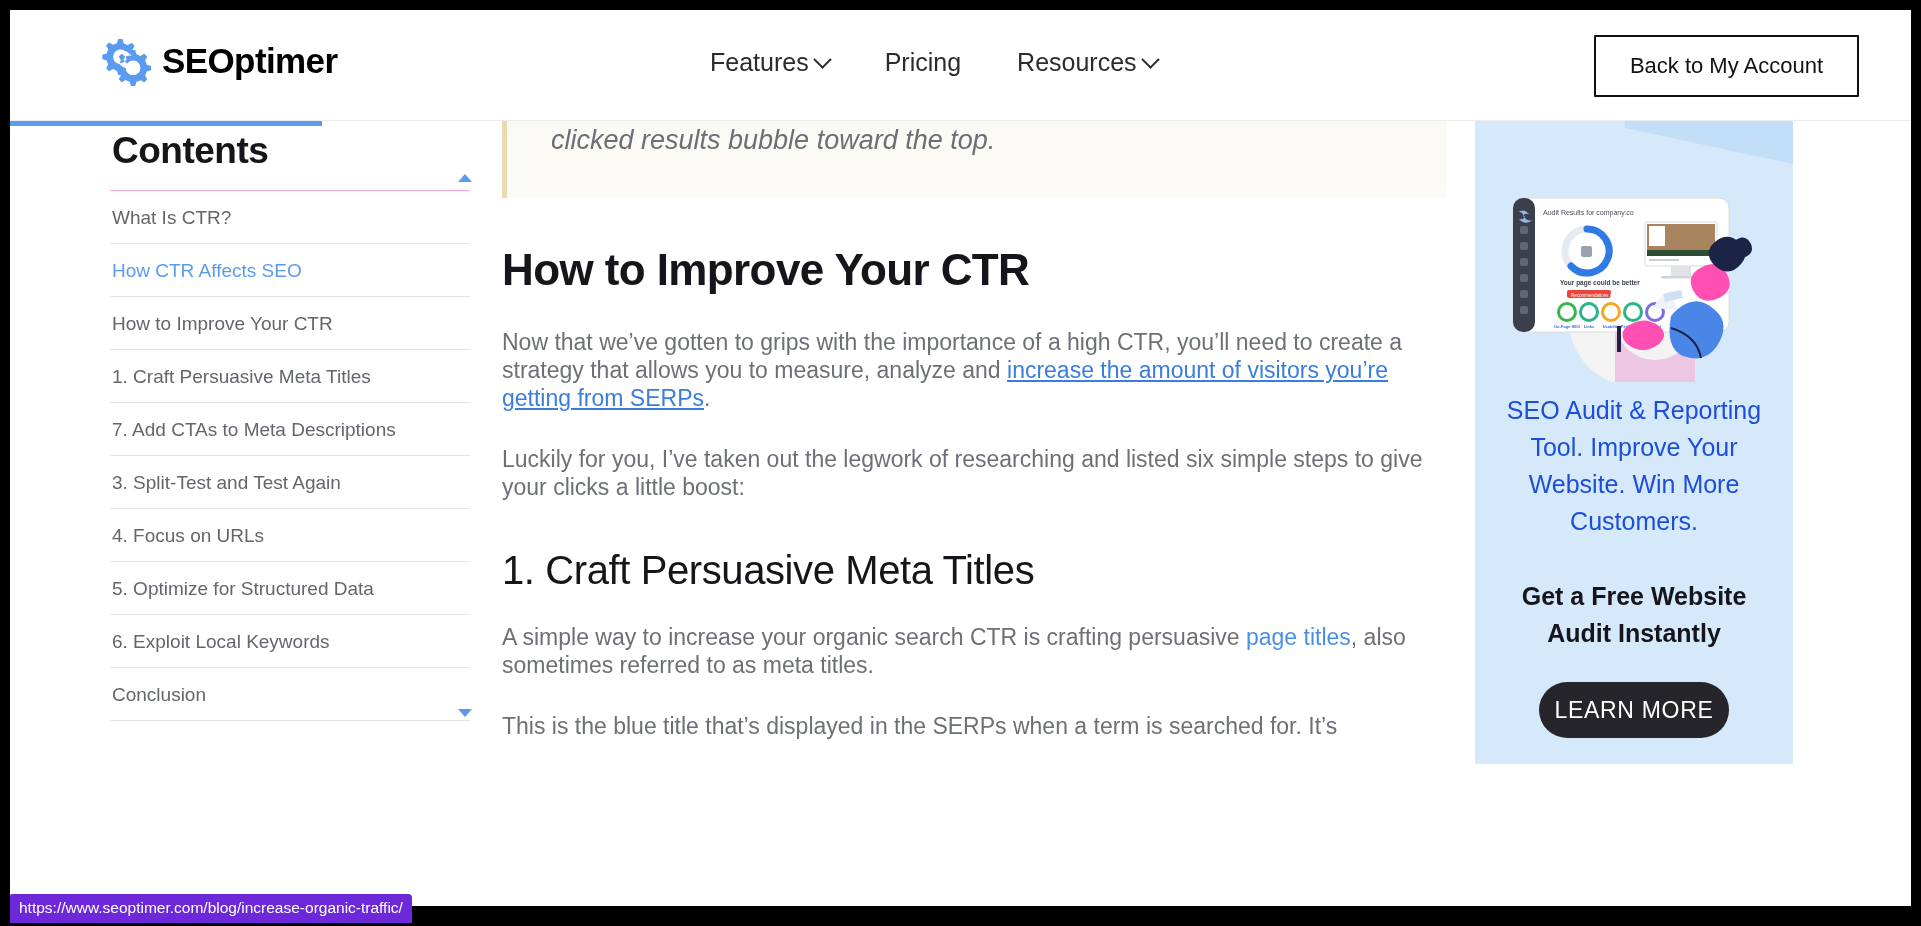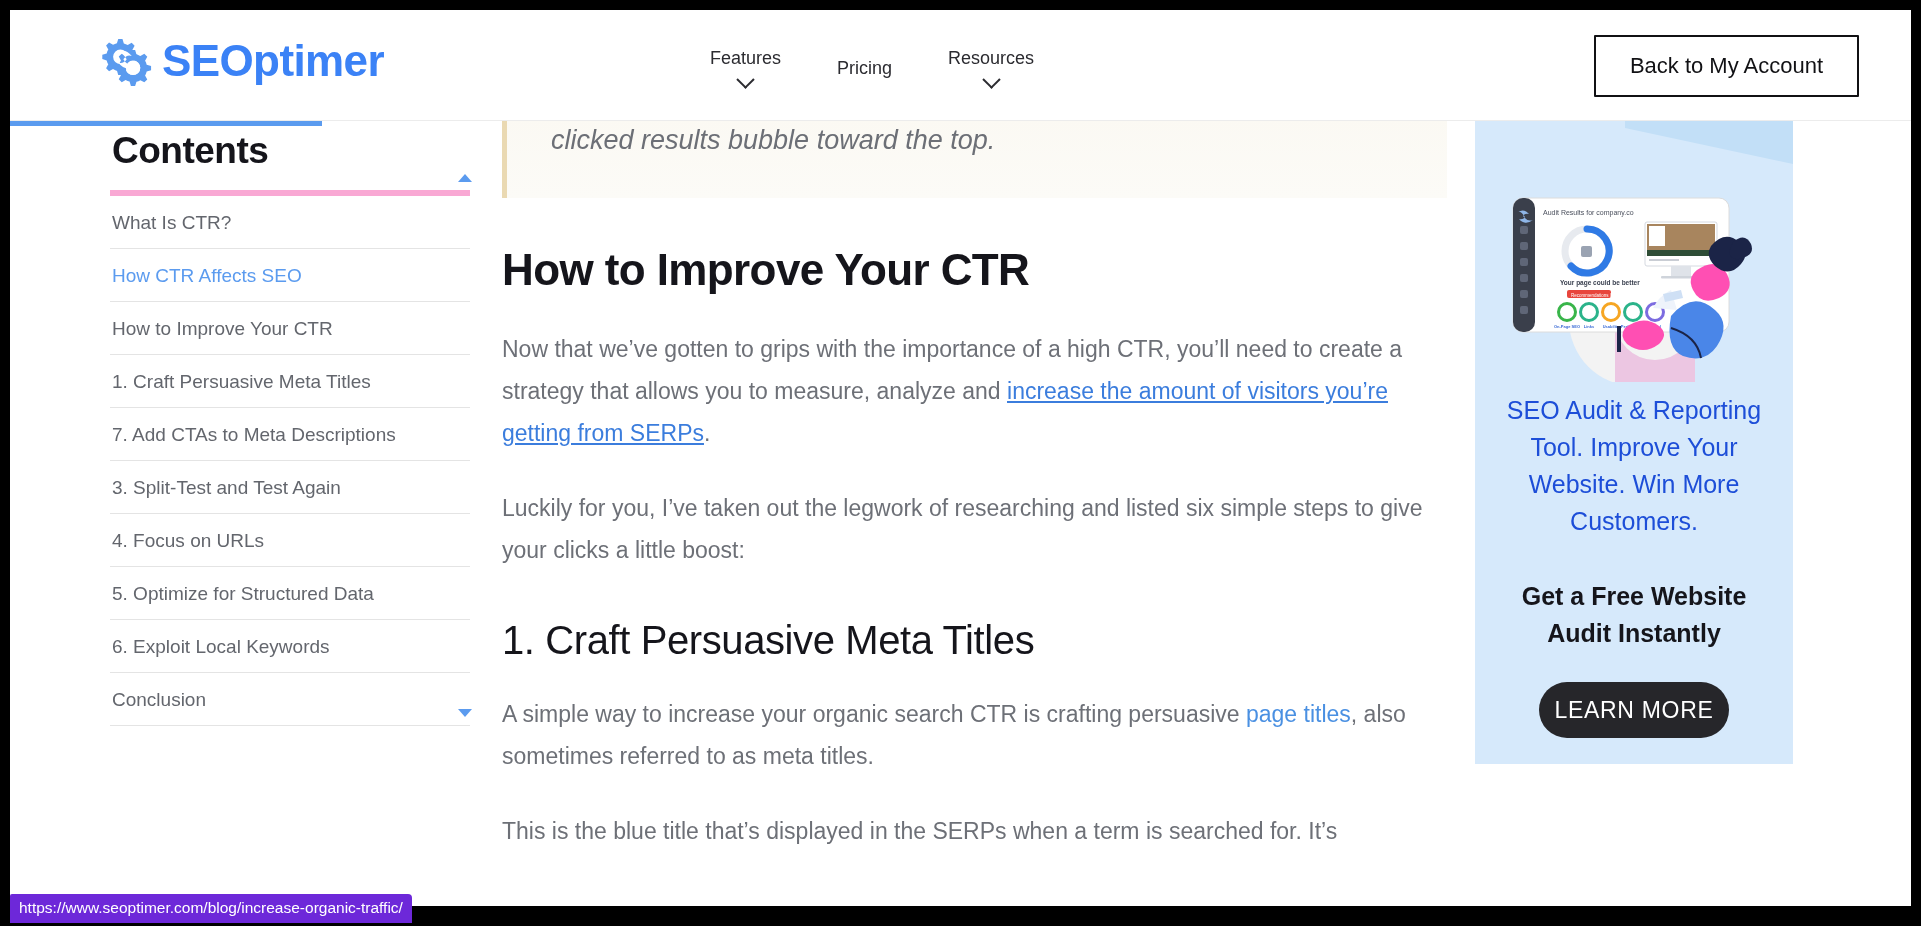--- a/index.html
+++ b/index.html
@@ -29,40 +29,39 @@
     z-index: 30;
   }
   #logo-block {
     position: absolute;
     left: 88px; top: 24px;
     display: flex; align-items: center;
     gap: 10px;
   }
   #logo-mark { width: 54px; height: 54px; display:block; }
   #logo-text {
-    font-size: 44px;
+    font-size: 35px;
     font-weight: 700;
-    color: #3b82f6;
+    color: #000000;
     letter-spacing: -0.6px;
   }
   #main-nav {
     position: absolute;
     left: 700px; top: 38px;
     display: flex;
     align-items: center;
     gap: 56px;
   }
   .nav-item {
     display: flex; align-items: center;
     gap: 7px;
-    font-size: 18px;
+    font-size: 25px;
     color: #2b2b30;
     cursor: pointer;
     white-space: nowrap;
-    flex-direction: column;
   }
   .caret {
     display: inline-block;
     width: 11px; height: 11px;
     border-right: 2px solid #2b2b30;
     border-bottom: 2px solid #2b2b30;
     transform: rotate(45deg) translate(-2px,-2px);
   }
   #account-button {
     position: absolute;
@@ -107,21 +106,21 @@
     width: 360px;
   }
   #toc-title {
     font-size: 37px;
     font-weight: 700;
     color: #15151b;
     letter-spacing: -0.5px;
     margin: 0 0 18px 2px;
     padding-top: 4px;
   }
-  #toc-list { border-top: 6px solid #f9a8d4; }
+  #toc-list { border-top: 1px solid #f9a8d4; }
   .toc-item {
     font-size: 19px;
     color: #63666d;
     line-height: 27px;
     padding: 13px 2px 12px 2px;
     border-bottom: 1px solid #e4e4e4;
     cursor: pointer;
   }
   .toc-item.active { color: #5b9bef; }
   #toc-scroll-up, #toc-scroll-down {
@@ -173,21 +172,21 @@
     font-size: 40px;
     font-weight: 400;
     color: #15151b;
     letter-spacing: -0.4px;
     margin: 42px 0 26px 0;
     line-height: 54px;
   }
   .para {
     font-size: 23px;
     color: #6d7077;
-    line-height: 42px;
+    line-height: 28px;
     margin: 0 0 33px 0;
   }
   .inline-link {
     color: #3b7ddd;
     text-decoration: underline;
     cursor: pointer;
   }
   .inline-link.plain { text-decoration: none; color:#4a90e2; }
 
   

